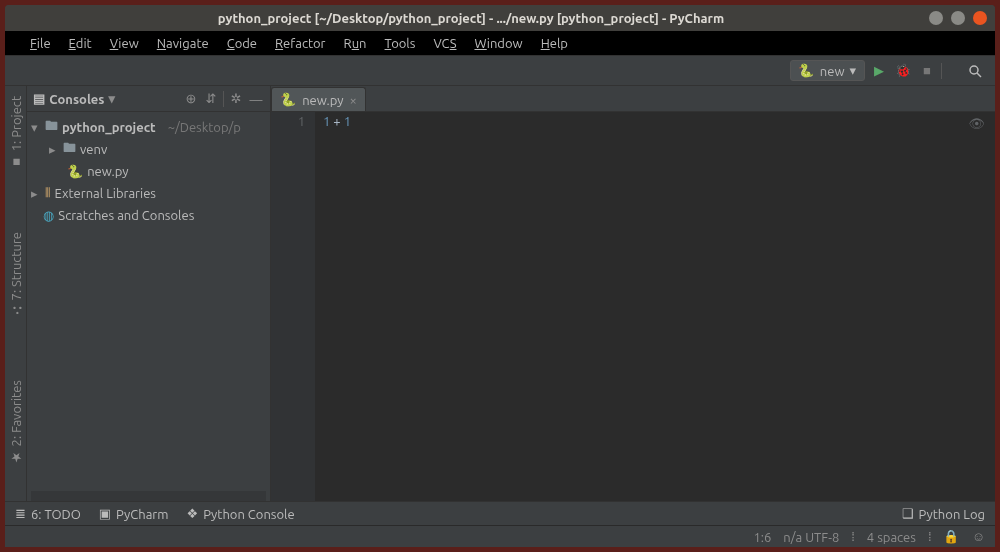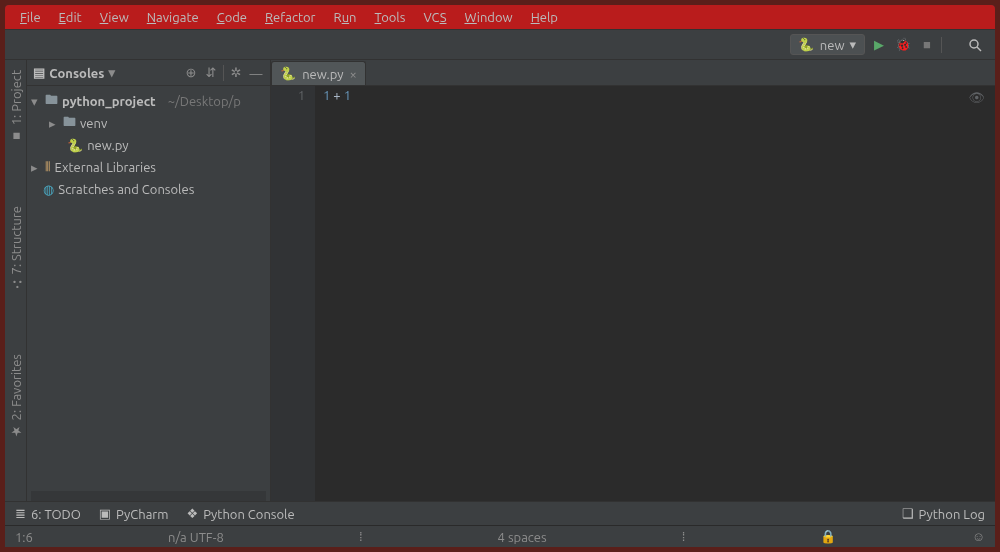--- a/index.html
+++ b/index.html
@@ -3,21 +3,21 @@
 <meta charset="utf-8">
 <style>
 * { margin: 0; padding: 0; box-sizing: border-box; font-family: Ubuntu, "Segoe UI", sans-serif; font-size: 13px; }
 body { width: 1000px; height: 552px; background: #5a1f1a; overflow: hidden; }
 .window { position: absolute; top: 5px; left: 5px; right: 5px; bottom: 5px; background: #3c3f41; display: flex; flex-direction: column; border-radius: 4px 4px 0 0; overflow: hidden; }
 .titlebar { height: 26px; background: #403f3c; display: flex; align-items: center; padding: 0 8px; color: #dcd9d3; font-weight: bold; }
 .titlebar-title { flex: 1; text-align: center; }
 .win-btns { display: flex; gap: 8px; }
 .win-btn { width: 14px; height: 14px; border-radius: 50%; display:flex;align-items:center;justify-content:center;font-size:9px;color:#555;}
 .win-min{background:#8a8a86}.win-max{background:#8a8a86}.win-close{background:#e95420}
-.menubar { height: 25px; background: #b91c1c; display: flex; align-items: center; padding: 0 6px; color: #bbbbbb; border-bottom: 1px solid #323232;}
+.menubar { height: 25px; background: #000000; display: flex; align-items: center; padding: 0 16px; color: #bbbbbb; border-bottom: 1px solid #323232;}
 .menubar span { padding: 3px 9px; cursor: pointer; }
 .menubar span u{text-decoration:underline}
 .toolbar-row { height: 30px; background: #3c3f41; display: flex; align-items: center; justify-content: flex-end; padding: 0 10px; gap:4px;border-bottom:1px solid #323232;}
 .run-cfg{background:#4c5052;border:1px solid #555;border-radius:3px;padding:2px 8px;color:#bbb;display:flex;align-items:center;gap:5px}
 .tb-icon{width:20px;height:20px;display:flex;align-items:center;justify-content:center;color:#777}
 .play{color:#59a869}
 .bug{color:#59a869}
 .main-area{flex:1;display:flex;overflow:hidden}
 .left-gutter{width:22px;background:#3c3f41;border-right:1px solid #323232;display:flex;flex-direction:column;align-items:center;color:#8c8c8c;font-size:11px;padding-top:4px;gap:50px}
 .left-gutter .vlabel{writing-mode:vertical-rl;transform:rotate(180deg);padding:6px 0;cursor:pointer;display:flex;align-items:center;gap:4px}
@@ -36,28 +36,36 @@
 .tab .close{color:#8c8c8c;cursor:pointer}
 .editor-body{flex:1;display:flex;position:relative}
 .ggutter{width:44px;background:#313335;color:#606366;text-align:right;padding:2px 10px 0 0;font-family:monospace;font-size:12px}
 .code{flex:1;background:#2b2b2b;color:#a9b7c6;font-family:monospace;font-size:12px;padding:2px 0 0 8px;position:relative}
 .code .num{color:#6897bb}
 .eye{position:absolute;top:4px;right:10px;color:#606366}
 .bottom-tools{height:24px;background:#3c3f41;border-top:1px solid #323232;display:flex;align-items:center;color:#bbb;padding:0 10px;gap:18px}
 .bottom-tools .tool{display:flex;align-items:center;gap:5px;cursor:pointer;font-size:12px}
 .spacer{flex:1}
 .evt{display:flex;align-items:center;gap:5px}
-.statusbar{height:22px;background:#3c3f41;border-top:1px solid #2a2a2a;display:flex;align-items:center;justify-content:space-between;color:#8c8c8c;padding:0 10px;gap:12px;font-size:12px}
+.statusbar{height:22px;background:#3c3f41;border-top:1px solid #2a2a2a;display:flex;align-items:center;justify-content:flex-end;color:#8c8c8c;padding:0 10px;gap:12px;font-size:12px}
 .proj-scroll{height:10px;background:#353739;margin:0 4px}
 svg{display:block}
 </style>
 </head>
 <body>
 
 <div class="window">
+  <div class="titlebar">
+    <div class="titlebar-title">python_project [~/Desktop/python_project] - .../new.py [python_project] - PyCharm</div>
+    <div class="win-btns">
+      <div class="win-btn win-min"></div>
+      <div class="win-btn win-max"></div>
+      <div class="win-btn win-close"></div>
+    </div>
+  </div>
 
   <div class="menubar">
     <span><u>F</u>ile</span>
     <span><u>E</u>dit</span>
     <span><u>V</u>iew</span>
     <span><u>N</u>avigate</span>
     <span><u>C</u>ode</span>
     <span><u>R</u>efactor</span>
     <span>R<u>u</u>n</span>
     <span><u>T</u>ools</span>

